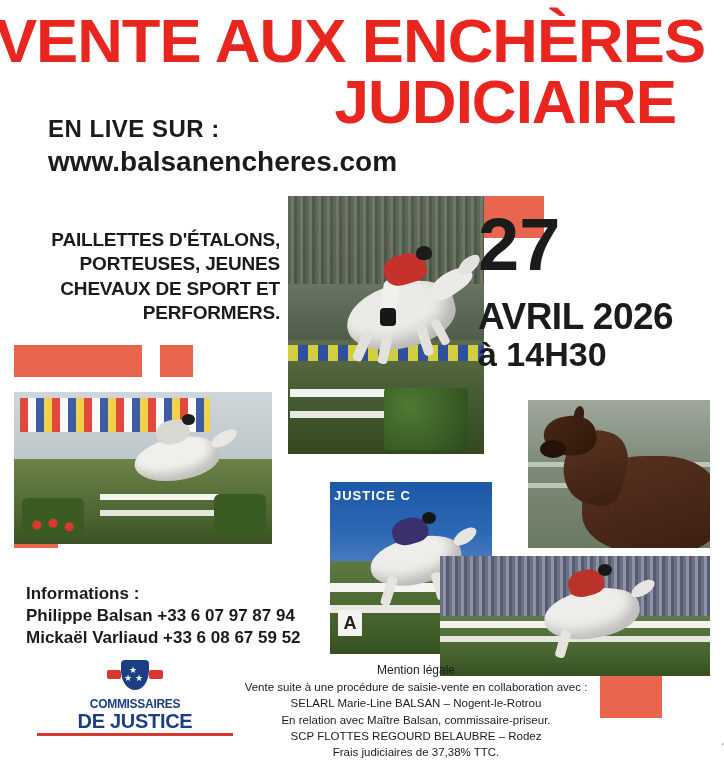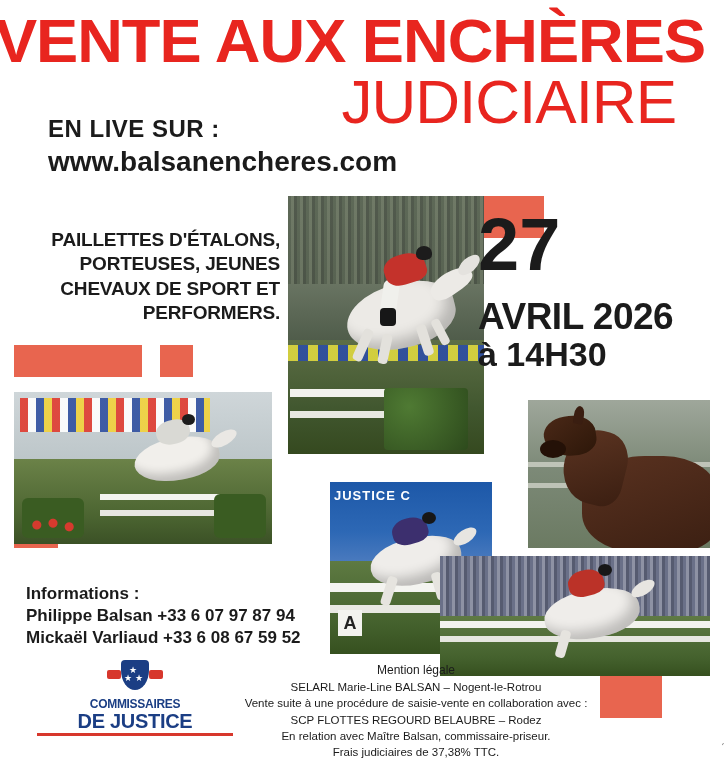--- a/index.html
+++ b/index.html
@@ -28,21 +28,21 @@
     font-weight: bold;
     font-size: 62px;
     line-height: 0.95;
     letter-spacing: -1px;
     color: #e8251f;
     transform: scaleX(1.02);
     white-space: nowrap;
   }
   .title-line2 {
     font-family: "Liberation Sans", sans-serif;
-    font-weight: normal;
+    font-weight: bold;
     font-size: 62px;
     line-height: 0.95;
     letter-spacing: -1px;
     color: #e8251f;
     text-align: right;
     padding-right: 24px;
     margin-top: 2px;
   }
 
   
@@ -430,22 +430,22 @@
       <span class="star st2">★</span>
       <span class="star st3">★</span>
     </div>
     <div class="logo-text1">COMMISSAIRES</div>
     <div class="logo-text2">DE JUSTICE</div>
     <div class="logo-underline"></div>
   </div>
 
   <div class="legal">
     <div class="lg-title">Mention légale</div>
+    <div>Vente suite à une procédure de saisie-vente en collaboration avec :</div>
     <div>SELARL Marie-Line BALSAN – Nogent-le-Rotrou</div>
-    <div>Vente suite à une procédure de saisie-vente en collaboration avec :</div>
+    <div>En relation avec Maître Balsan, commissaire-priseur.</div>
     <div>SCP FLOTTES REGOURD BELAUBRE – Rodez</div>
-    <div>En relation avec Maître Balsan, commissaire-priseur.</div>
     <div>Frais judiciaires de 37,38% TTC.</div>
   </div>
 
   <div class="vref">CVV BALSAN ENCHÈRES 002 2012</div>
 
 </div>
 
 </body></html>

